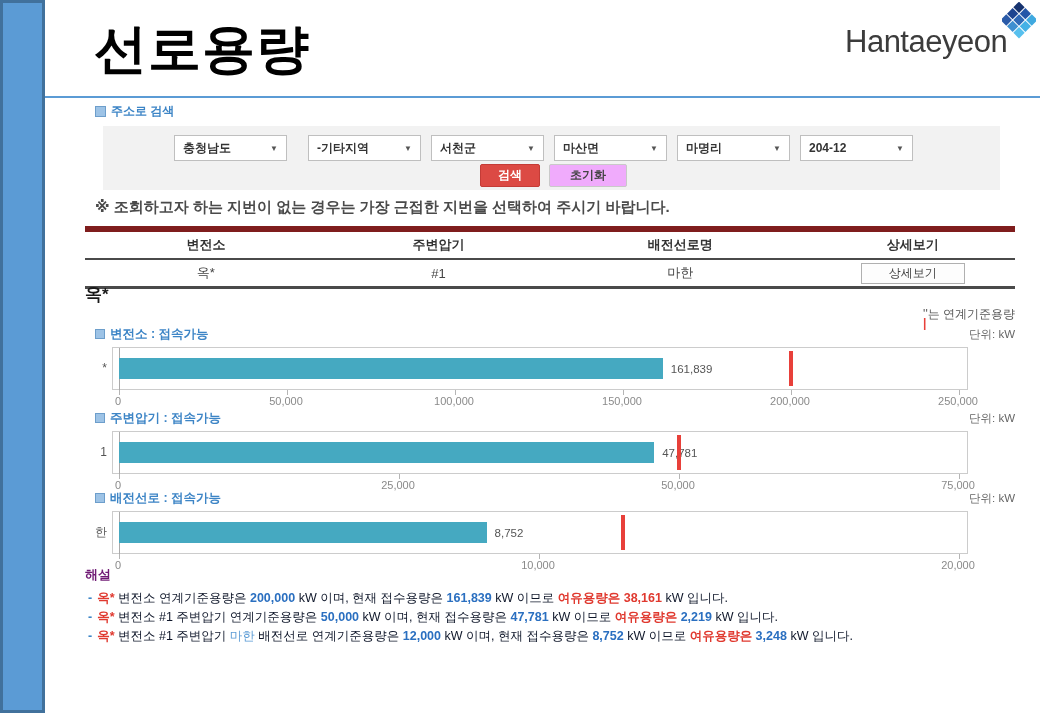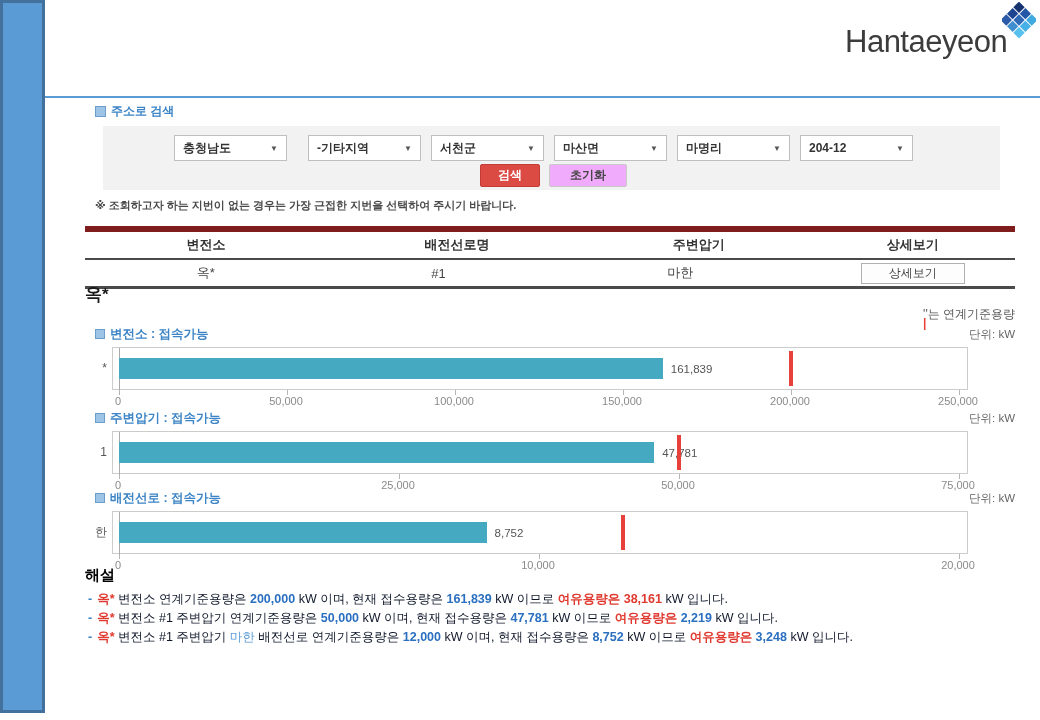--- a/index.html
+++ b/index.html
@@ -20,21 +20,21 @@
   .sq-icon.small{width:10px;height:10px;}
   .form-bar{position:absolute;left:103px;top:126px;width:897px;height:64px;background:#f2f2f2;}
   .dropdown{position:absolute;top:9px;width:113px;height:26px;background:#fff;border:1px solid #bfbfbf;
             box-sizing:border-box;display:flex;align-items:center;justify-content:space-between;
             padding:0 8px;font-size:12px;font-weight:bold;color:#333;cursor:pointer;}
   .caret{font-size:8px;color:#555;}
   .btn-search{position:absolute;left:377px;top:38px;width:60px;height:23px;background:#dc4a44;
               color:#fff;font-weight:bold;font-size:12px;border:1px solid #c43c37;border-radius:2px;cursor:pointer;}
   .btn-reset{position:absolute;left:446px;top:38px;width:78px;height:23px;background:#f0abfc;color:#444;
              font-weight:bold;font-size:12px;border:1px solid #c9c9c9;border-radius:2px;cursor:pointer;}
-  .notice{position:absolute;left:95px;top:198px;font-size:11px;font-weight:bold;color:#4a4a4a;}
+  .notice{position:absolute;left:95px;top:198px;font-size:15px;font-weight:bold;color:#4a4a4a;}
   .result-table{position:absolute;left:85px;top:226px;width:930px;border-top:6px solid #7f1d1d;
                 border-bottom:3px solid #4a4a4a;}
   .t-head{display:flex;height:26px;align-items:center;border-bottom:2px solid #4a4a4a;}
   .t-row{display:flex;height:26px;align-items:center;}
   .t-cell{text-align:center;font-size:13px;color:#444;}
   .t-head .t-cell{font-weight:bold;color:#333;}
   .c1{width:26%;}.c2{width:24%;}.c3{width:28%;}.c4{width:22%;}
   .btn-detail{width:104px;height:21px;background:#fdfdfd;border:1px solid #b0b0b0;font-size:12px;
               color:#444;cursor:pointer;}
   .sub-heading{position:absolute;left:85px;top:283px;font-size:17px;font-weight:bold;color:#1a1a1a;}
@@ -50,36 +50,37 @@
         background:#fff;box-sizing:border-box;}
   .scale{position:absolute;left:6px;top:0;width:840px;height:100%;}
   .axis-zero{position:absolute;left:0;top:0;bottom:-4px;width:1px;background:#aaa;}
   .bar{position:absolute;left:0;top:10px;height:21px;}
   .value-label{position:absolute;top:50%;transform:translateY(-50%);font-size:11.5px;color:#555;}
   .ref-line{position:absolute;top:3px;bottom:3px;width:4px;}
   .tickmark{position:absolute;bottom:-6px;height:5px;width:1px;background:#b5b5b5;}
   .ticks{position:absolute;left:33px;top:70px;width:840px;height:14px;}
   .tick-label{position:absolute;transform:translateX(-50%);font-size:11px;color:#8a8a8a;white-space:nowrap;}
   .explanation{position:absolute;left:85px;top:566px;width:930px;}
-  .exp-heading{font-size:15px;font-weight:bold;color:#000000;margin-bottom:5px;}
+  .exp-heading{font-size:13px;font-weight:bold;color:#701a75;margin-bottom:5px;}
   .bullet{font-size:12.5px;line-height:19px;color:#4a4a4a;}
   .bullet-dash{color:#3d85c6;font-weight:bold;margin:0 5px 0 3px;}
   .seg-default{color:#0f172a;}
   .seg-blue{color:#2a6fc0;font-weight:bold;}
   .seg-lightblue{color:#5b9bd5;}
   .seg-red{color:#e0392f;font-weight:bold;}
   .banner{position:absolute;left:85px;top:650px;width:935px;height:66px;background:#9dc3e6;
           display:flex;align-items:center;justify-content:center;}
   .banner-text{font-size:27px;font-weight:800;color:#000;letter-spacing:-1.5px;white-space:nowrap;}
 </style>
 </head>
 <body>
 
 <div class="page">
   <div class="left-bar"></div>
+  <div class="page-title">선로용량</div>
   <div class="title-underline"></div>
   <span class="logo-text">Hantaeyeon</span>
   <svg class="logo-diamond" width="34" height="40" viewBox="0 0 34 40">
     <g transform="rotate(45 17 18)">
       <rect x="4" y="5" width="8" height="8" fill="#16336f"></rect>
       <rect x="13" y="5" width="8" height="8" fill="#2456a8"></rect>
       <rect x="22" y="5" width="8" height="8" fill="#3fa9e0"></rect>
       <rect x="4" y="14" width="8" height="8" fill="#1d4490"></rect>
       <rect x="13" y="14" width="8" height="8" fill="#2f6ab8"></rect>
       <rect x="22" y="14" width="8" height="8" fill="#45b1e6"></rect>
@@ -121,22 +122,22 @@
     </div>
     <button class="btn-search">검색</button>
     <button class="btn-reset">초기화</button>
   </div>
 
   <div class="notice">※ 조회하고자 하는 지번이 없는 경우는 가장 근접한 지번을 선택하여 주시기 바랍니다.</div>
 
   <div class="result-table">
     <div class="t-head">
       <div class="t-cell c1">변전소</div>
+      <div class="t-cell c2">주변압기</div>
       <div class="t-cell c3">배전선로명</div>
-      <div class="t-cell c2">주변압기</div>
       <div class="t-cell c4">상세보기</div>
     </div>
     <div class="t-row">
       <div class="t-cell c1">옥*</div>
       <div class="t-cell c2">#1</div>
       <div class="t-cell c3">마한</div>
       <div class="t-cell c4">
         <button class="btn-detail">상세보기</button>
       </div>
     </div>

